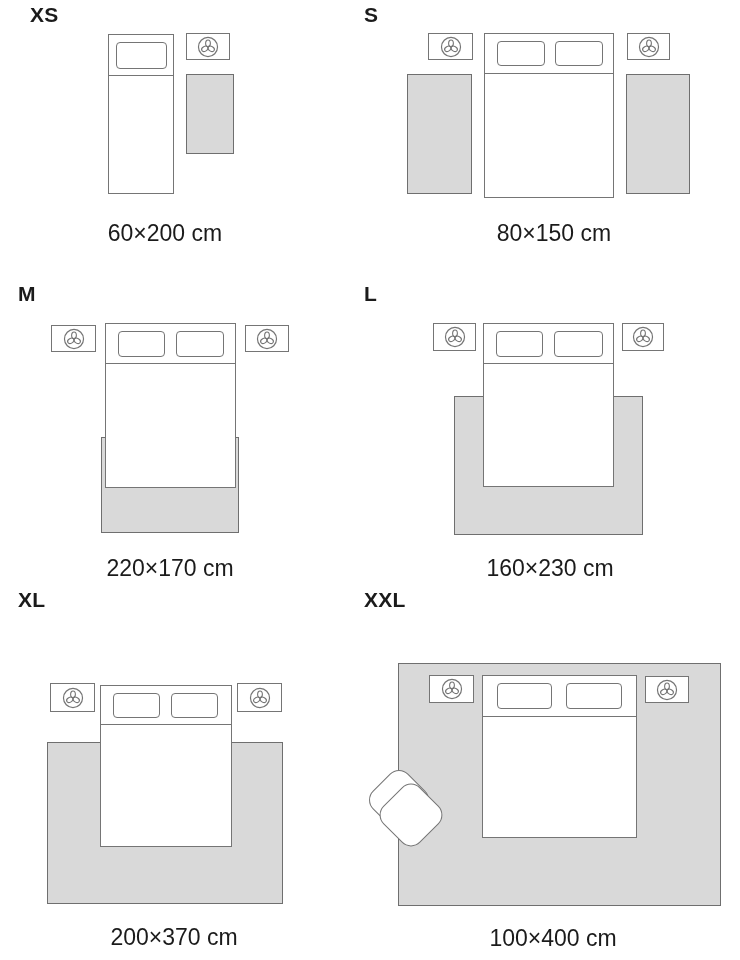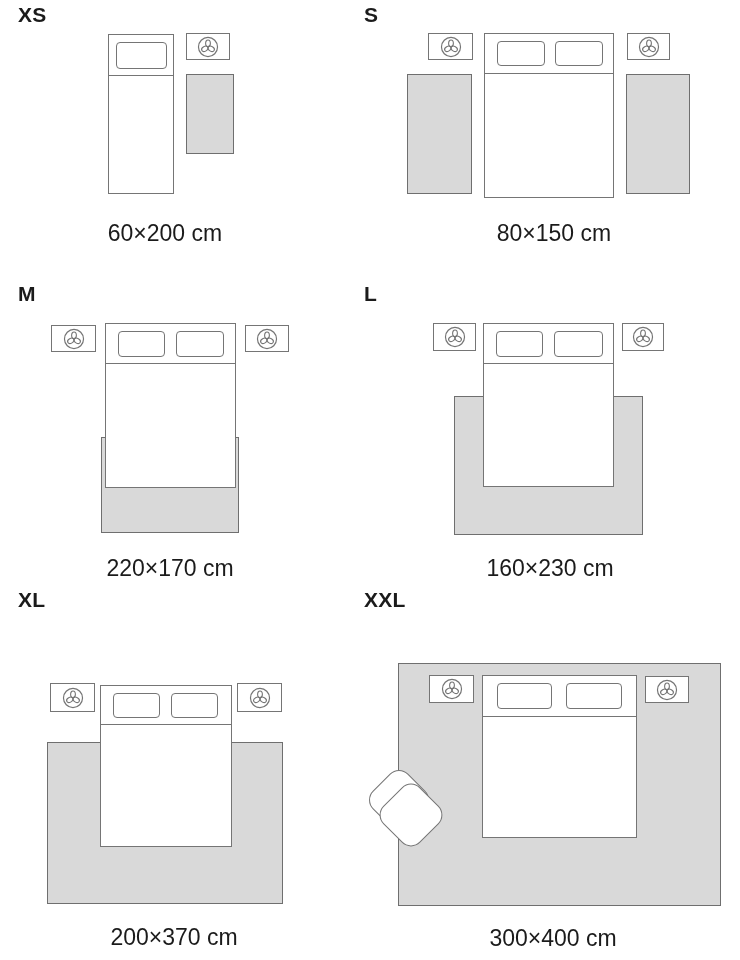--- a/index.html
+++ b/index.html
@@ -54,21 +54,21 @@
       <circle cx="12" cy="12" r="10.4" fill="none" stroke="#757575" stroke-width="1.3"></circle>
       <g fill="none" stroke="#757575" stroke-width="1.2">
         <ellipse cx="12" cy="8" rx="2.6" ry="3.7"></ellipse>
         <ellipse cx="12" cy="8" rx="2.6" ry="3.7" transform="rotate(120 12 12)"></ellipse>
         <ellipse cx="12" cy="8" rx="2.6" ry="3.7" transform="rotate(240 12 12)"></ellipse>
       </g>
     </symbol>
   </svg>
 
   <section>
-    <h2 class="size-label" style="left:18px; top:4px">XS</h2>
+    <h2 class="size-label" style="left:30px; top:4px">XS</h2>
     <div class="rug" style="left:186px; top:74px; width:48px; height:80px"></div>
     <div class="bed" style="left:108px; top:34px; width:66px; height:160px">
       <div class="pillow" style="left:7px; top:7px; width:51px; height:27px"></div>
       <div class="headboard-line" style="top:40px"></div>
     </div>
     <div class="nightstand" style="left:186px; top:33px; width:44px; height:27px">
       <svg class="plant-icon">
           <use href="#plant-symbol"></use>
         </svg>
     </div>
@@ -175,16 +175,16 @@
     </div>
     <div class="bed" style="left:482px; top:675px; width:155px; height:163px">
       <div class="pillow" style="left:14px; top:7px; width:55px; height:26px"></div>
       <div class="pillow" style="left:83px; top:7px; width:56px; height:26px"></div>
       <div class="headboard-line" style="top:40px"></div>
     </div>
     <div>
       <div class="chair-part" style="left:374px; top:775px; width:50px; height:50px"></div>
       <div class="chair-part" style="left:385px; top:789px; width:52px; height:52px"></div>
     </div>
-    <p class="caption" style="left:453px; top:925px">300×400 cm</p>
+    <p class="caption" style="left:453px; top:925px">100×400 cm</p>
   </section>
 
 </div>
 
 </body></html>

